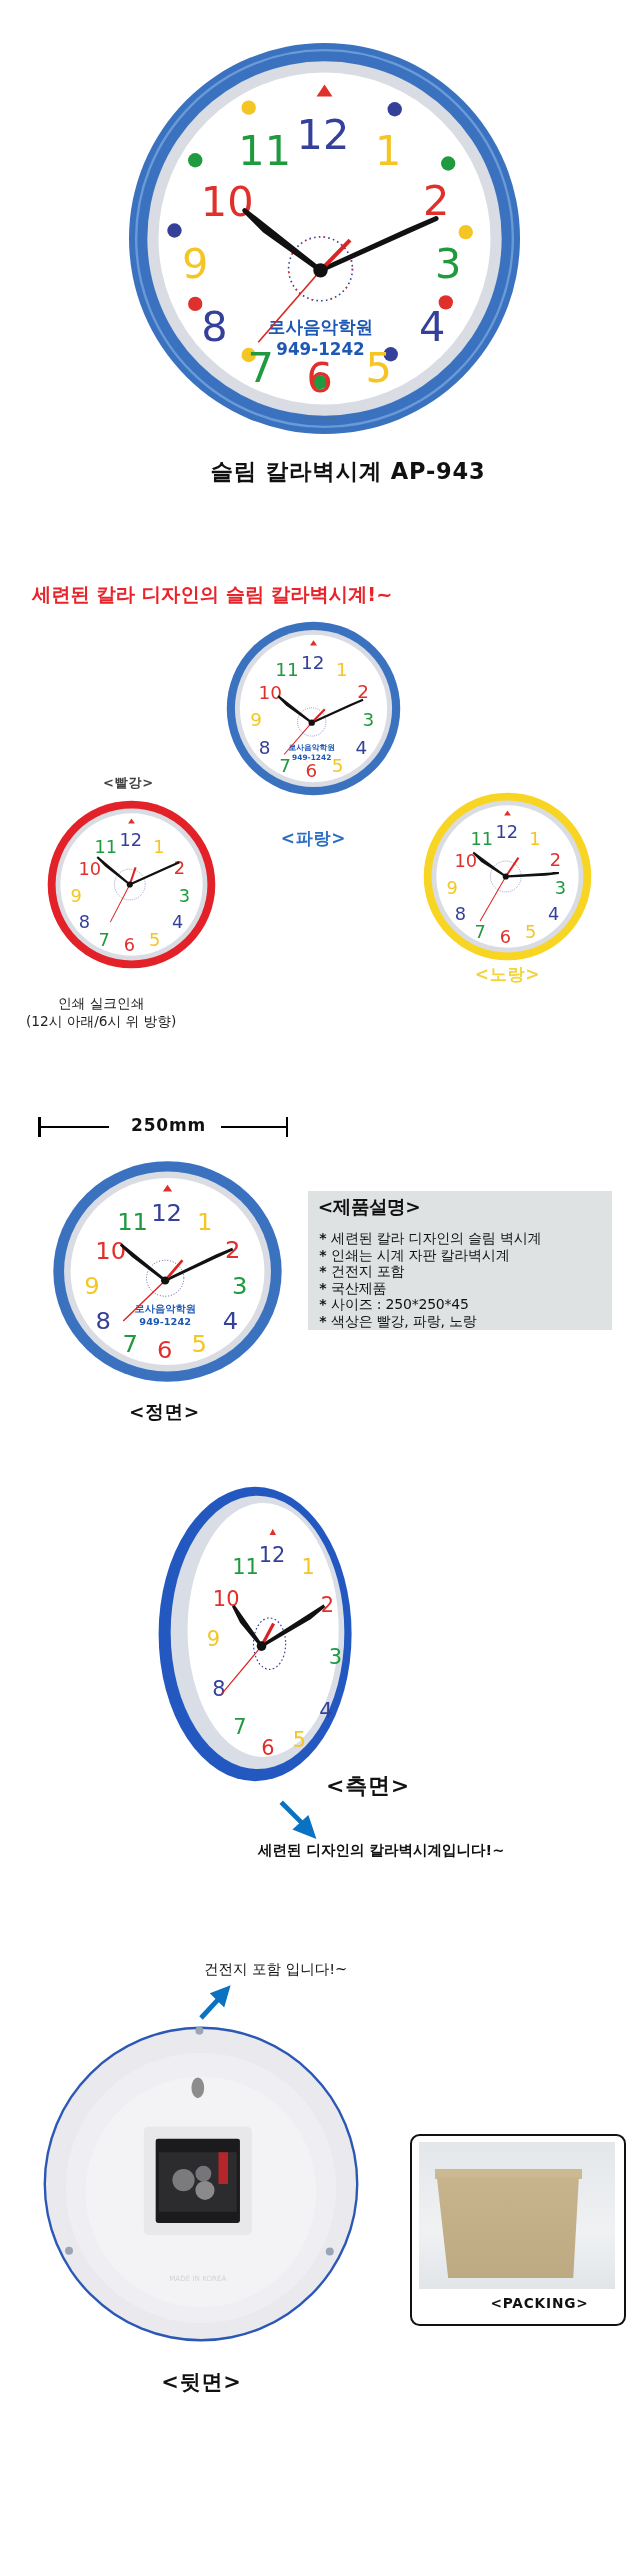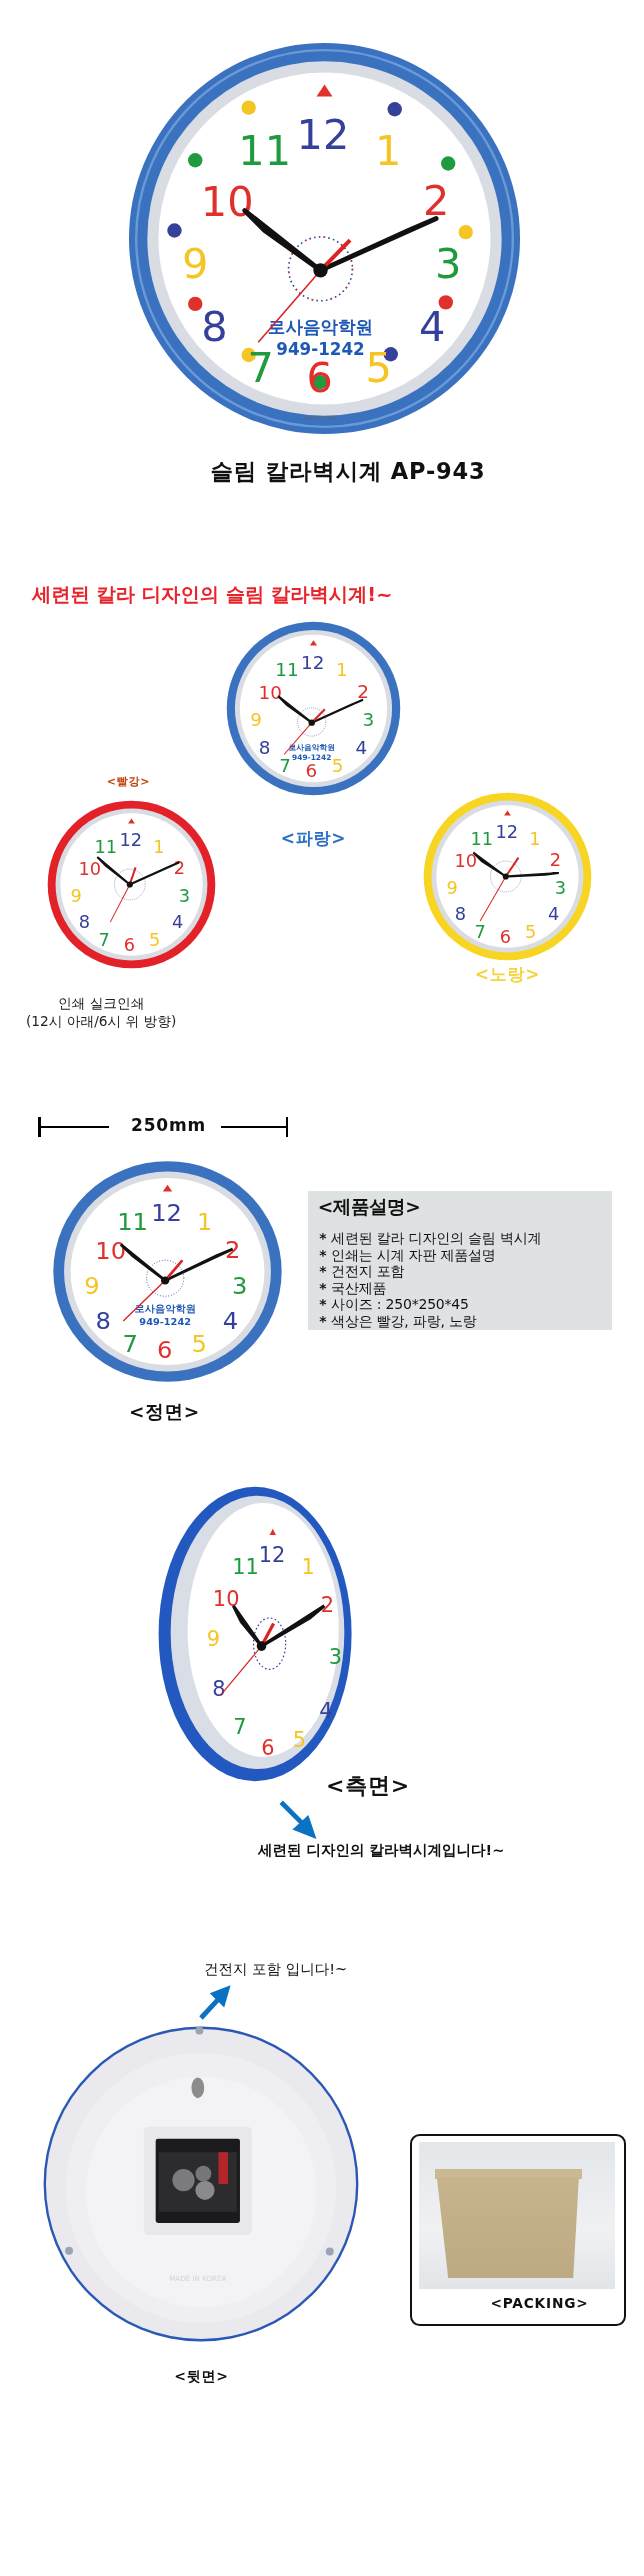--- a/index.html
+++ b/index.html
@@ -104,21 +104,21 @@
     <text x="245" y="396" font-family="DejaVu Sans, sans-serif" font-size="21" font-weight="bold" fill="#1e58b5" text-anchor="middle">949-1242</text>
     <path d="M245,290 L150,215 L175,240 Z" fill="#111" stroke="#111" stroke-width="6"></path>
     <path d="M245,290 L390,225 L355,240 Z" fill="#111" stroke="#111" stroke-width="6"></path>
     <line x1="245" y1="290" x2="167" y2="380" stroke="#d22" stroke-width="3"></line>
     <line x1="245" y1="290" x2="282" y2="252" stroke="#d22" stroke-width="6"></line>
     <circle cx="245" cy="290" r="9" fill="#111"></circle>
   </svg>
 </div>
 <div class="abs title center-text" style="left:233px; top:802px; width:161px; font-size:17px; color:#2b6fc4;margin-top:25px;">&lt;파랑&gt;</div>
 
-<div class="abs title center-text" style="left:48px; top:774px; width:161px; font-size:11px; color:#c2410c;">&lt;빨강&gt;</div>
+<div class="abs title center-text" style="left:48px; top:774px; width:161px; font-size:13px; color:#404040;">&lt;빨강&gt;</div>
 <div class="clock" style="left:46px; top:799px; width:171px; height:171px;">
   <svg viewBox="0 0 500 500">
     <circle cx="250" cy="250" r="245" fill="#e22128"></circle>
     <circle cx="250" cy="250" r="222" fill="#d9dde3"></circle>
     <circle cx="250" cy="250" r="208" fill="#fff"></circle>
     <polygon points="250,57 240,72 260,72" fill="#e0302b"></polygon>
     <g font-family="DejaVu Sans, sans-serif" font-size="52" text-anchor="middle">
       <text x="248" y="138" fill="#35409a">12</text>
         <text x="330" y="158" fill="#f4c523">1</text>
       <text x="390" y="220" fill="#e0302b">2</text>
@@ -212,21 +212,21 @@
     <line x1="245" y1="270" x2="282" y2="225" stroke="#d22" stroke-width="6"></line>
     <circle cx="245" cy="270" r="9" fill="#111"></circle>
   </svg>
 </div>
 <div class="abs title center-text" style="left:72px; top:1399px; width:185px; font-size:18.5px;">&lt;정면&gt;</div>
 
 <div class="abs spec-box" style="left:308px; top:1191px; width:304px; height:139px;">
   <div class="spec-title">&lt;제품설명&gt;</div>
   <ul>
     <li>세련된 칼라 디자인의 슬림 벽시계</li>
-    <li>인쇄는 시계 자판 제품설명</li>
+    <li>인쇄는 시계 자판 칼라벽시계</li>
     <li>건전지 포함</li>
     <li>국산제품</li>
     <li>사이즈 : 250*250*45</li>
     <li>색상은 빨강, 파랑, 노랑</li>
   </ul>
 </div>
 
 <div class="clock" style="left:157px; top:1485px; width:197px; height:298px;">
   <svg viewBox="0 0 245 370">
     <ellipse cx="122" cy="185" rx="120" ry="183" fill="#2258c0"></ellipse>
@@ -282,21 +282,21 @@
     <rect x="128" y="128" width="136" height="136" rx="6" fill="#e8e8ea"></rect>
     <rect x="143" y="143" width="106" height="106" rx="3" fill="#1b1b1d"></rect>
     <rect x="147" y="160" width="98" height="75" fill="#2c2c2e"></rect>
     <circle cx="178" cy="195" r="14" fill="#7b7b7d"></circle>
     <circle cx="205" cy="208" r="12" fill="#8a8a8c"></circle>
     <circle cx="203" cy="187" r="10" fill="#76767a"></circle>
     <rect x="222" y="160" width="12" height="40" fill="#b5262a"></rect>
     <text x="196" y="322" font-family="DejaVu Sans, sans-serif" font-size="9" fill="#d4d4d8" text-anchor="middle">MADE IN KOREA</text>
   </svg>
 </div>
-<div class="abs title center-text" style="left:121px; top:2368px; width:161px; font-size:14px;">&lt;뒷면&gt;</div>
+<div class="abs title center-text" style="left:121px; top:2368px; width:161px; font-size:21px;">&lt;뒷면&gt;</div>
 
 <div class="abs packing-frame" style="left:410px; top:2134px; width:216px; height:192px;">
   <div class="packing-photo" style="left:7.2px; top:6.4px; width:196px; height:147px;">
     <div class="box-top" style="left:16px; top:26.6px; width:147px; height:9.7px;"></div>
     <div class="box-front" style="left:17.7px; top:35px; width:142px; height:101px; clip-path:polygon(0 0,100% 0,96% 100%,8% 100%);"></div>
   </div>
   <div class="abs title center-text" style="left:0; top:159px; width:211px; font-size:13.7px;padding-left:44px;">&lt;PACKING&gt;</div>
 </div>
 
 

